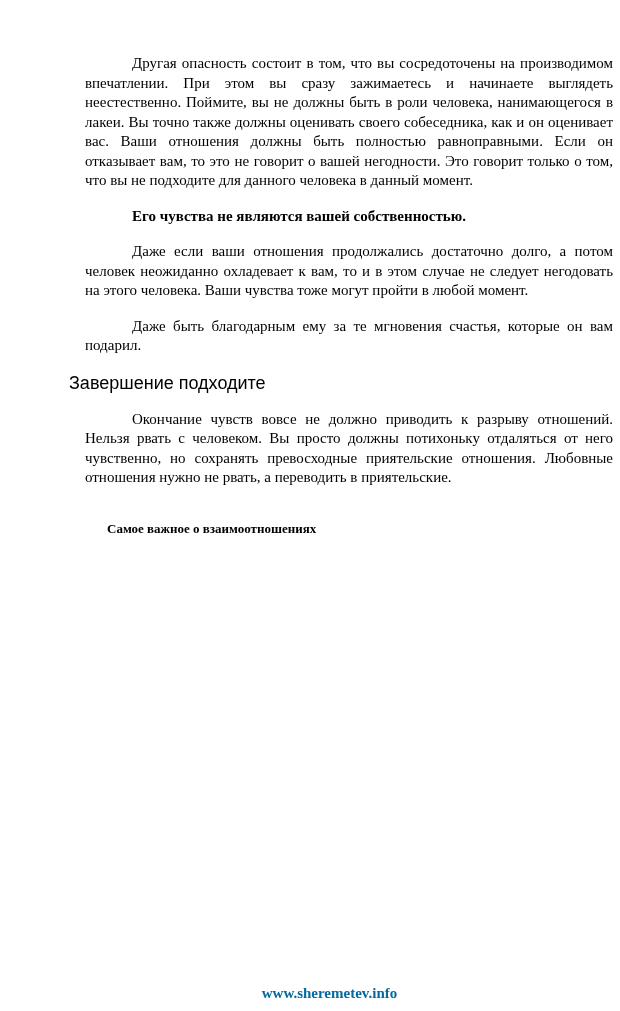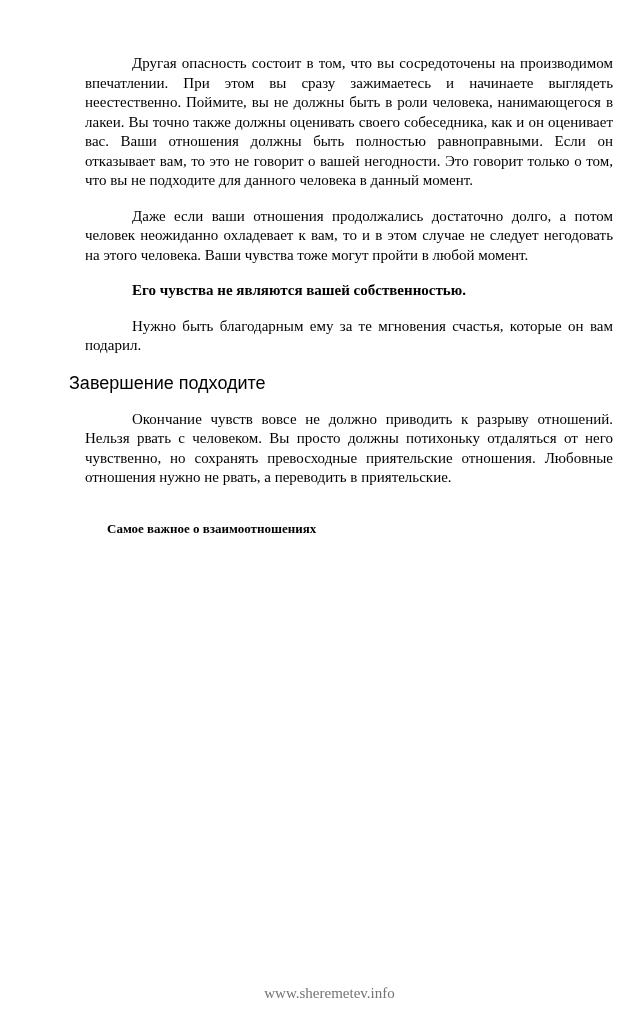--- a/index.html
+++ b/index.html
@@ -66,41 +66,42 @@
   .footer {
     position: absolute;
     bottom: 8px;
     left: 0;
     right: 0;
     text-align: center;
     font-size: 15px;
     line-height: 19px;
   }
   .footer-url {
-    color: #737373;
+    color: #0369a1;
     text-decoration: none;
     cursor: pointer;
+    font-weight: bold;
   }
 </style>
 </head>
 <body>
 
 <div class="page">
 
   <div class="page-number">66</div>
 
   <div class="content">
 
     <p class="body-p">Другая опасность состоит в том, что вы сосредоточены на производимом впечатлении. При этом вы сразу зажимаетесь и начинаете выглядеть неестественно. Поймите, вы не должны быть в роли человека, нанимающегося в лакеи. Вы точно также должны оценивать своего собеседника, как и он оценивает вас. Ваши отношения должны быть полностью равноправными. Если он отказывает вам, то это не говорит о вашей негодности. Это говорит только о том, что вы не подходите для данного человека в данный момент.</p>
 
+    <p class="body-p bold">Его чувства не являются вашей собственностью.</p>
+
     <p class="body-p">Даже если ваши отношения продолжались достаточно долго, а потом человек неожиданно охладевает к вам, то и в этом случае не следует негодовать на этого человека. Ваши чувства тоже могут пройти в любой момент.</p>
 
-    <p class="body-p bold">Его чувства не являются вашей собственностью.</p>
-
-    <p class="body-p">Нужно быть благодарным ему за те мгновения счастья, которые он вам подарил.</p>
+    <p class="body-p">Даже быть благодарным ему за те мгновения счастья, которые он вам подарил.</p>
 
     <h2 class="section-heading">Завершение подходите</h2>
 
     <p class="body-p">Окончание чувств вовсе не должно приводить к разрыву отношений. Нельзя рвать с человеком. Вы просто должны потихоньку отдаляться от него чувственно, но сохранять превосходные приятельские отношения. Любовные отношения нужно не рвать, а переводить в приятельские.</p>
 
 
     <p class="key-title">Самое важное о взаимоотношениях</p>
 
 
   </div>

